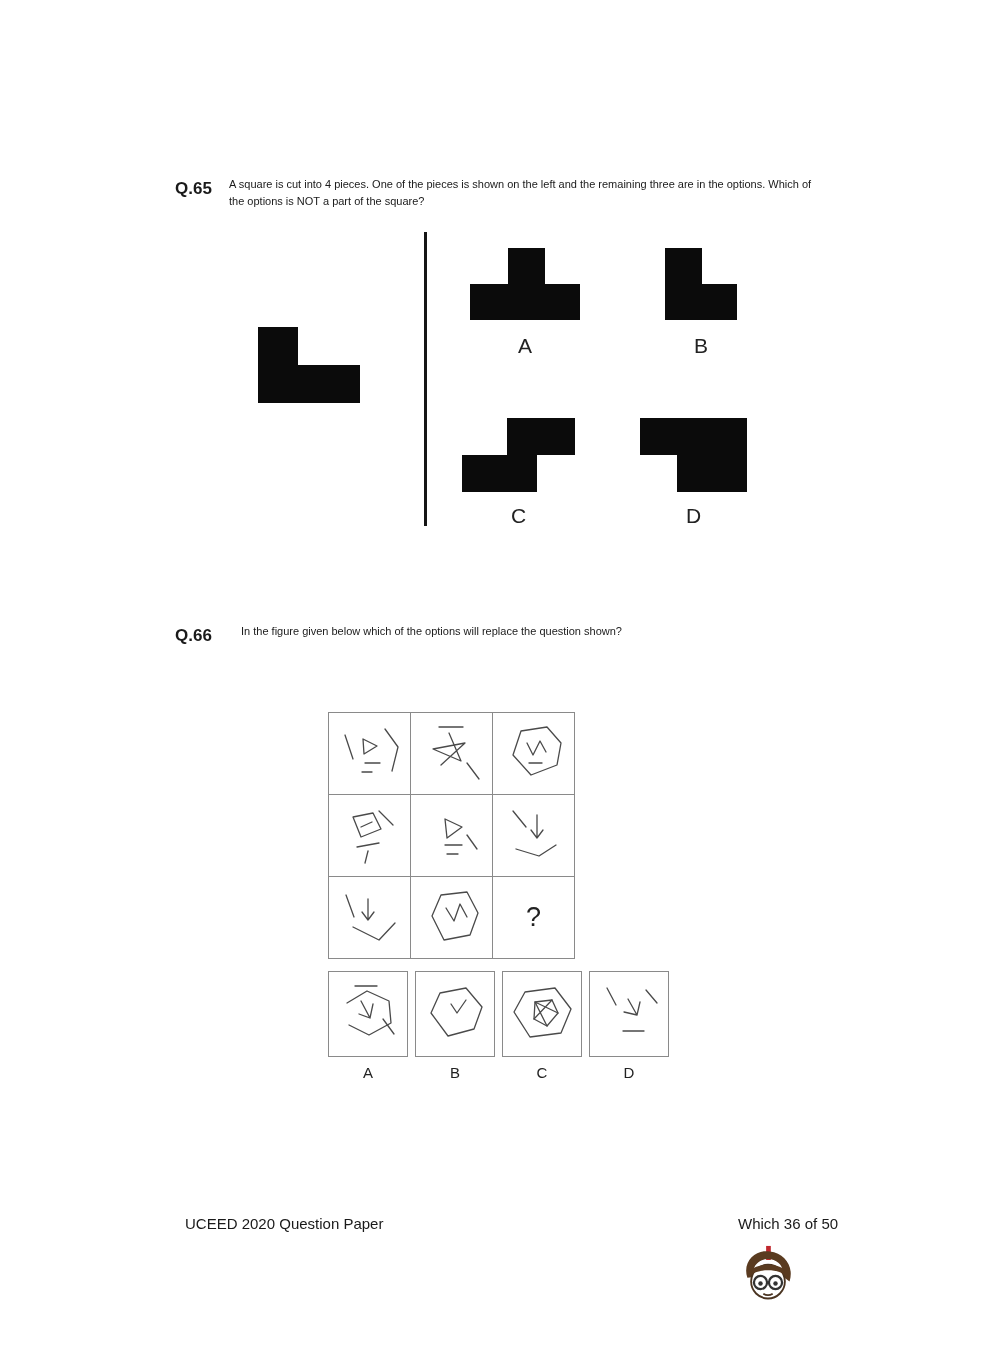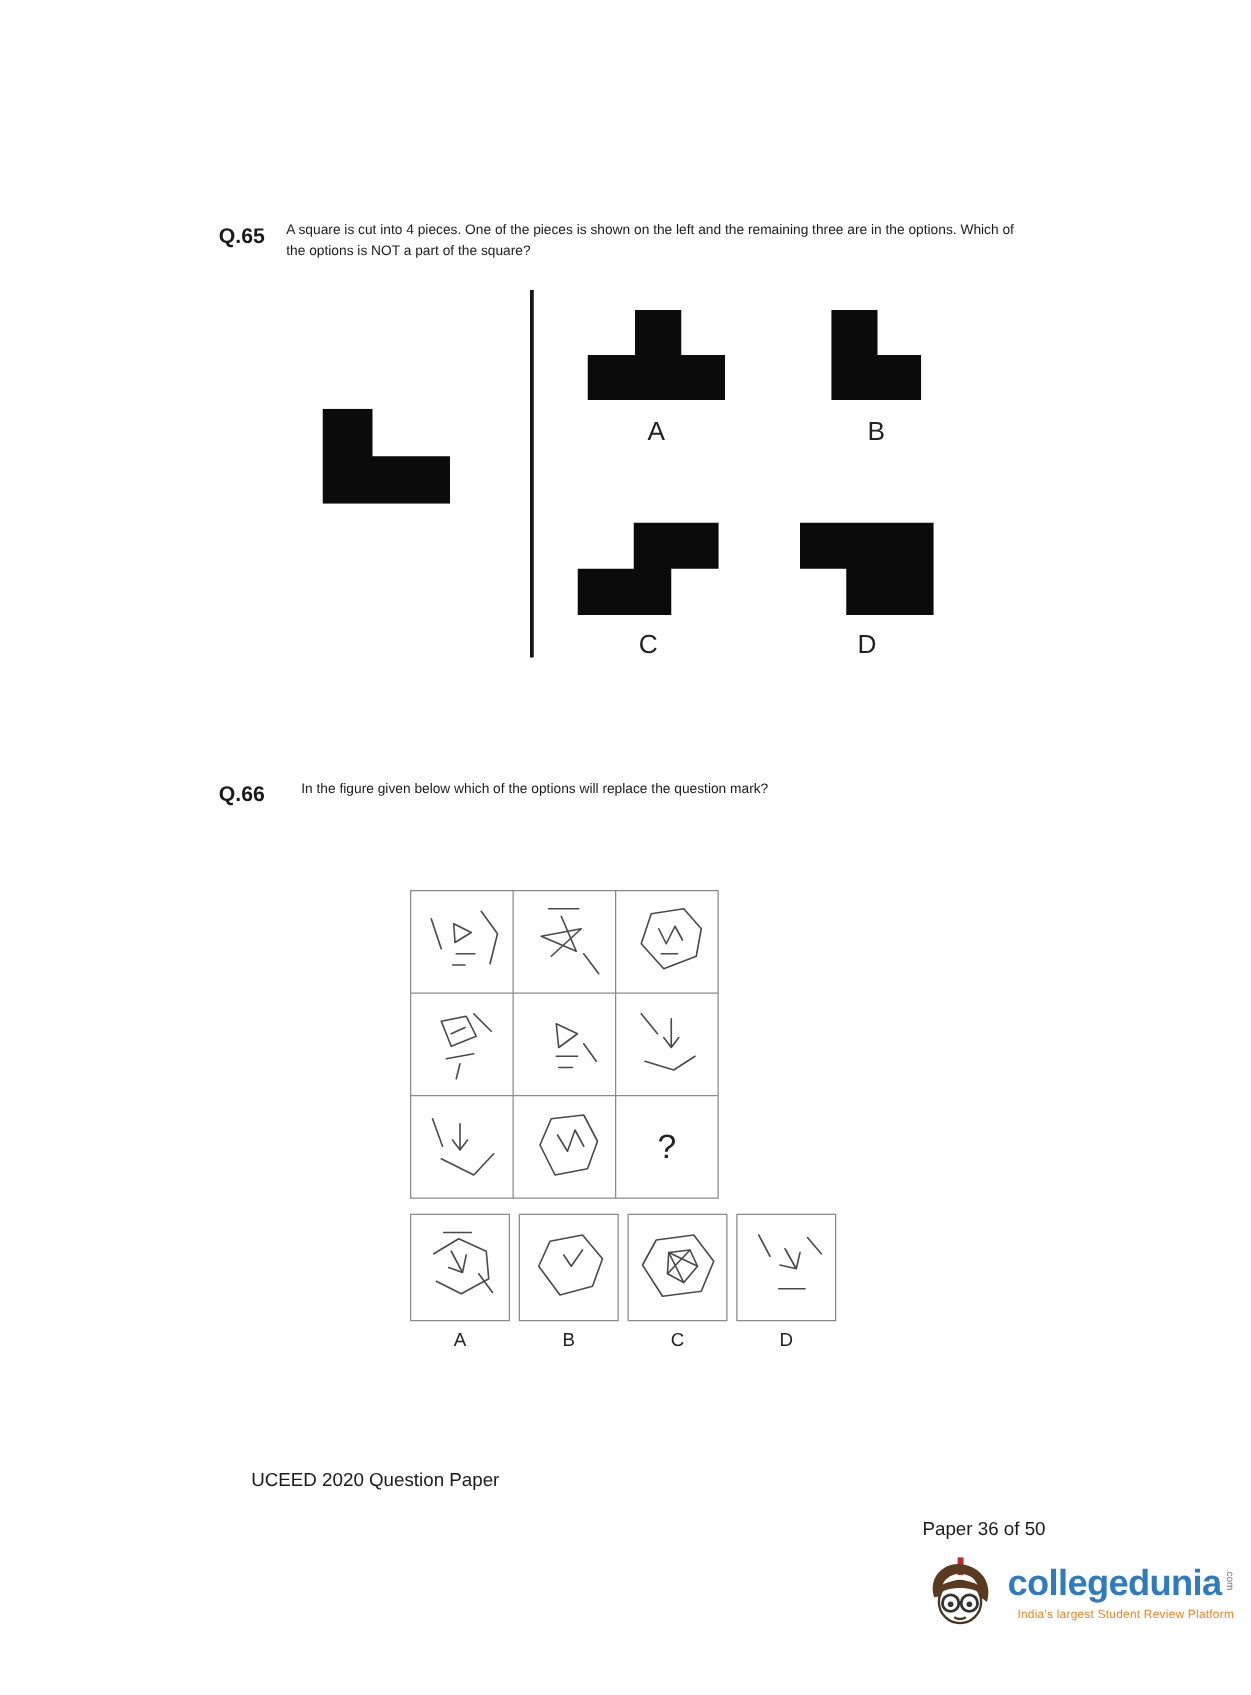--- a/index.html
+++ b/index.html
@@ -36,21 +36,21 @@
   .qmark { font-size:27px; color:#222; font-weight:500; }
 
   .opts66 { position:absolute; left:328px; top:971px; display:flex; gap:7px; }
   .obox-wrap { display:flex; flex-direction:column; align-items:center; }
   .obox { width:80px; height:86px; border:1px solid #8a8a8a; background:#fff; display:flex; align-items:center; justify-content:center; }
   .obox svg { display:block; }
   .opt-label-66 { font-size:15px; color:#222; margin-top:7px; }
 
   .doodle path { fill:none; stroke:#4a4a4a; stroke-width:1.3; stroke-linecap:round; stroke-linejoin:round; }
 
-  .footer-left { position:absolute; left:185px; top:1176px; font-size:15px;margin-left:16px; }
+  .footer-left { position:absolute; left:185px; top:1215px; font-size:15px; }
   .footer-right { position:absolute; left:738px; top:1215px; font-size:15px; white-space:pre; }
   .footer-right .b { font-weight:normal; }
 
   .logo { position:absolute; left:738px; top:1244px; display:flex; align-items:center; gap:8px; }
   .logo-text { display:flex; flex-direction:column; }
   .brand-row { display:flex; align-items:flex-start; }
   .brand { font-size:29px; font-weight:bold; color:#2d7bc1; letter-spacing:-0.5px; line-height:1; }
   .brand-suffix { font-size:8px; color:#777; writing-mode:vertical-rl; line-height:1; margin-left:2px; margin-top:2px; }
   .tagline { font-size:9.5px; color:#f58220; margin-top:4px; letter-spacing:0.2px; align-self:flex-end; }
 </style>
@@ -95,21 +95,21 @@
 
   <div class="piece" style="left:640px; top:418px;">
     <svg width="107" height="74" viewBox="0 0 107 74">
       <polygon points="0,0 107,0 107,74 37,74 37,37 0,37" fill="#0b0b0b"></polygon>
     </svg>
   </div>
   <div class="opt-label-65" style="left:640px; top:504px; width:107px;">D</div>
 
   <div class="question" style="left:175px; top:623px;gap:12px;">
     <span class="qnum">Q.66</span>
-    <p class="qtext q66-text">In the figure given below which of the options will replace the question mark?</p>
+    <p class="qtext q66-text">In the figure given below which of the options will replace the question shown?</p>
   </div>
 
   <div class="grid66">
     <div class="gcell">
       <svg class="doodle" width="70" height="70" viewBox="0 0 70 70">
         <path d="M10,16 L18,40"></path>
         <path d="M28,20 l14,7 l-13,8 z"></path>
         <path d="M30,44 h15 M27,53 h10"></path>
         <path d="M50,10 L63,28 L57,52"></path>
       </svg>
@@ -207,37 +207,30 @@
           <path d="M52,11 L63,24"></path>
           <path d="M34,20 l9,16 m0,0 l3,-13 m-3,13 l-13,-3"></path>
           <path d="M29,52 H50"></path>
         </svg>
       </div>
       <span class="opt-label-66">D</span>
     </div>
   </div>
 
   <div class="footer-left">UCEED 2020 Question Paper</div>
-  <div class="footer-right"><span>Paper </span><span class="b">36</span><span> of </span><span class="b">50</span></div>
+  <div class="footer-right"><span>Which </span><span class="b">36</span><span> of </span><span class="b">50</span></div>
 
   <div class="logo">
     <svg width="60" height="62" viewBox="0 0 64 66">
       <rect x="30" y="2" width="5" height="15" fill="#c0272d"></rect>
       <path d="M10,36 C4,18 20,5 34,8 C50,10 60,24 55,40 L47,34 C50,24 42,16 32,16 C22,16 14,24 17,35 Z" fill="#5a3b20"></path>
       <circle cx="32" cy="40" r="18" fill="#ffffff" stroke="#4a3421" stroke-width="2"></circle>
       <path d="M14,34 C18,26 46,26 50,34 L50,28 C44,20 20,20 14,28 Z" fill="#5a3b20"></path>
       <circle cx="24" cy="41" r="7" fill="#ffffff" stroke="#333333" stroke-width="2.4"></circle>
       <circle cx="40" cy="41" r="7" fill="#ffffff" stroke="#333333" stroke-width="2.4"></circle>
       <line x1="31" y1="41" x2="33" y2="41" stroke="#333333" stroke-width="2.4"></line>
       <circle cx="24" cy="42" r="2.4" fill="#333333"></circle>
       <circle cx="40" cy="42" r="2.4" fill="#333333"></circle>
       <path d="M27,53 Q32,56 37,53" stroke="#4a3421" stroke-width="2" fill="none"></path>
     </svg>
-    <div class="logo-text">
-      <div class="brand-row">
-        <span class="brand">collegedunia</span>
-        <span class="brand-suffix">.com</span>
-      </div>
-      <span class="tagline">India's largest Student Review Platform</span>
-    </div>
   </div>
 
 </div>
 
 </body></html>

